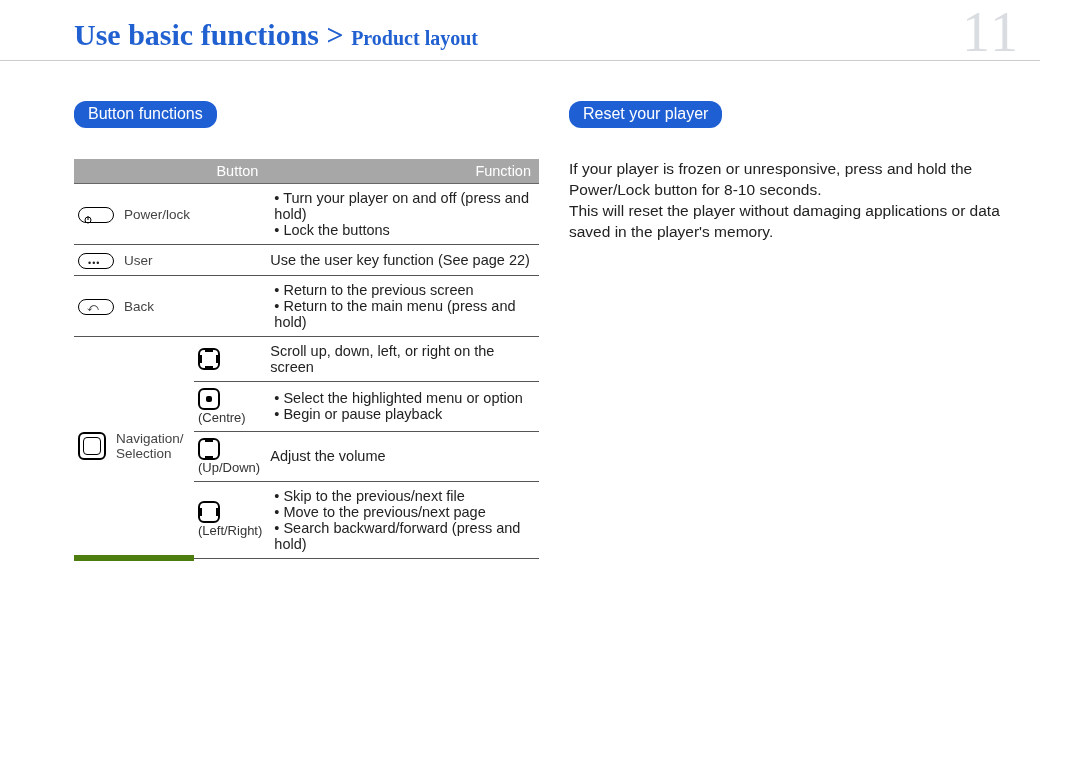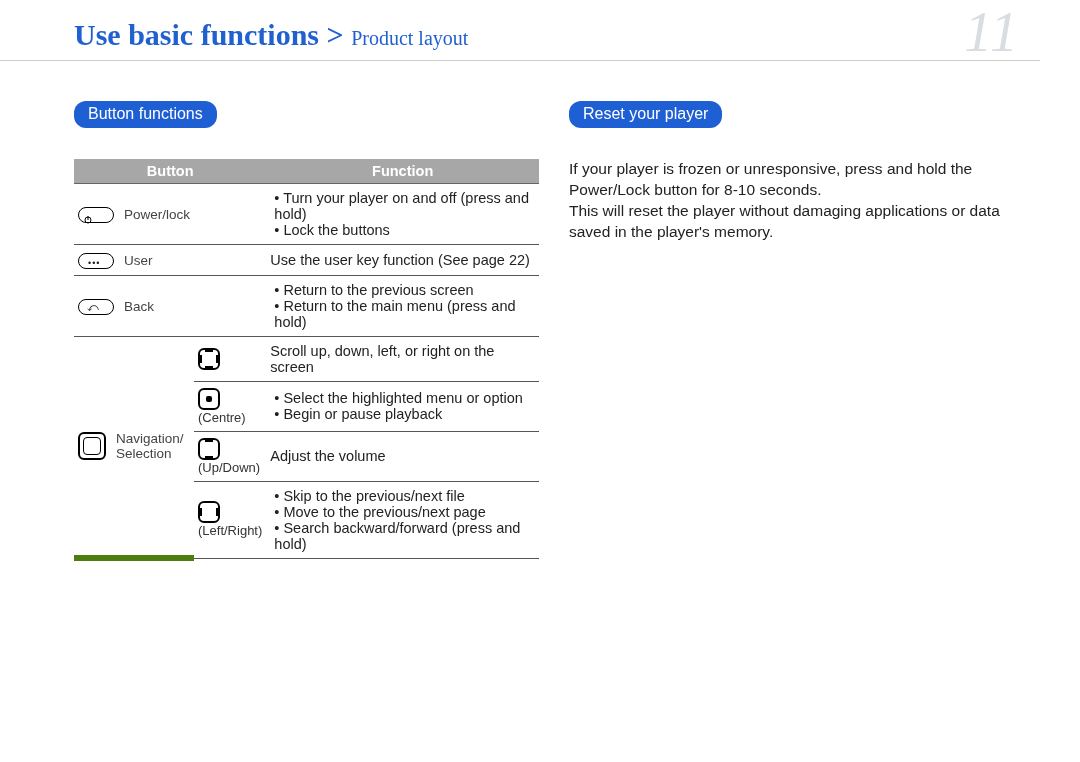--- a/index.html
+++ b/index.html
@@ -21,28 +21,27 @@
   .header-title {
     font-family: Georgia, "Times New Roman", serif;
     font-size: 30px;
     color: #2060d0;
     font-weight: 700;
   }
   .header-sub {
     font-family: Georgia, "Times New Roman", serif;
     font-size: 20px;
     color: #2060d0;
-    font-weight: 400;
+    font-weight: 700;
   }
   .page-num {
     position: absolute;
     right: 20px;
     top: 0;
     font-family: Georgia, "Times New Roman", serif;
-    font-style: italic;
     font-size: 56px;
     color: #d9dce0;
     letter-spacing: 2px;
   }
 
   .content {
     display: flex;
     padding: 40px 40px 0 74px;
   }
   .col {
@@ -67,22 +66,22 @@
   }
 
   table.btns {
     width: 100%;
     border-collapse: collapse;
     font-size: 14.5px;
   }
   table.btns th {
     background: #a7a7a7;
     color: #fff;
-    text-align: center;
-    font-weight: 700;
+    text-align: right;
+    font-weight: 400;
     padding: 4px 8px;
     border-bottom: 1px solid #666;
   }
   table.btns td {
     border-bottom: 1px solid #555;
     padding: 6px 4px;
     vertical-align: middle;
   }
 
   .btn-icon {

